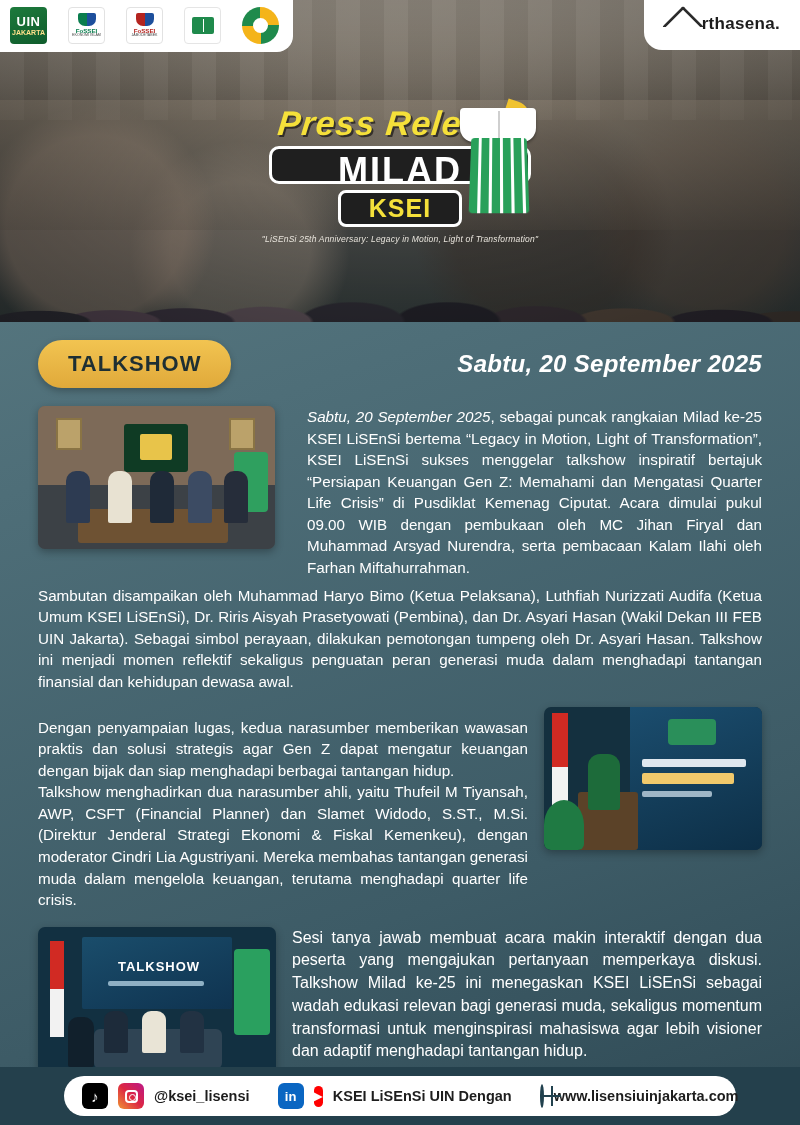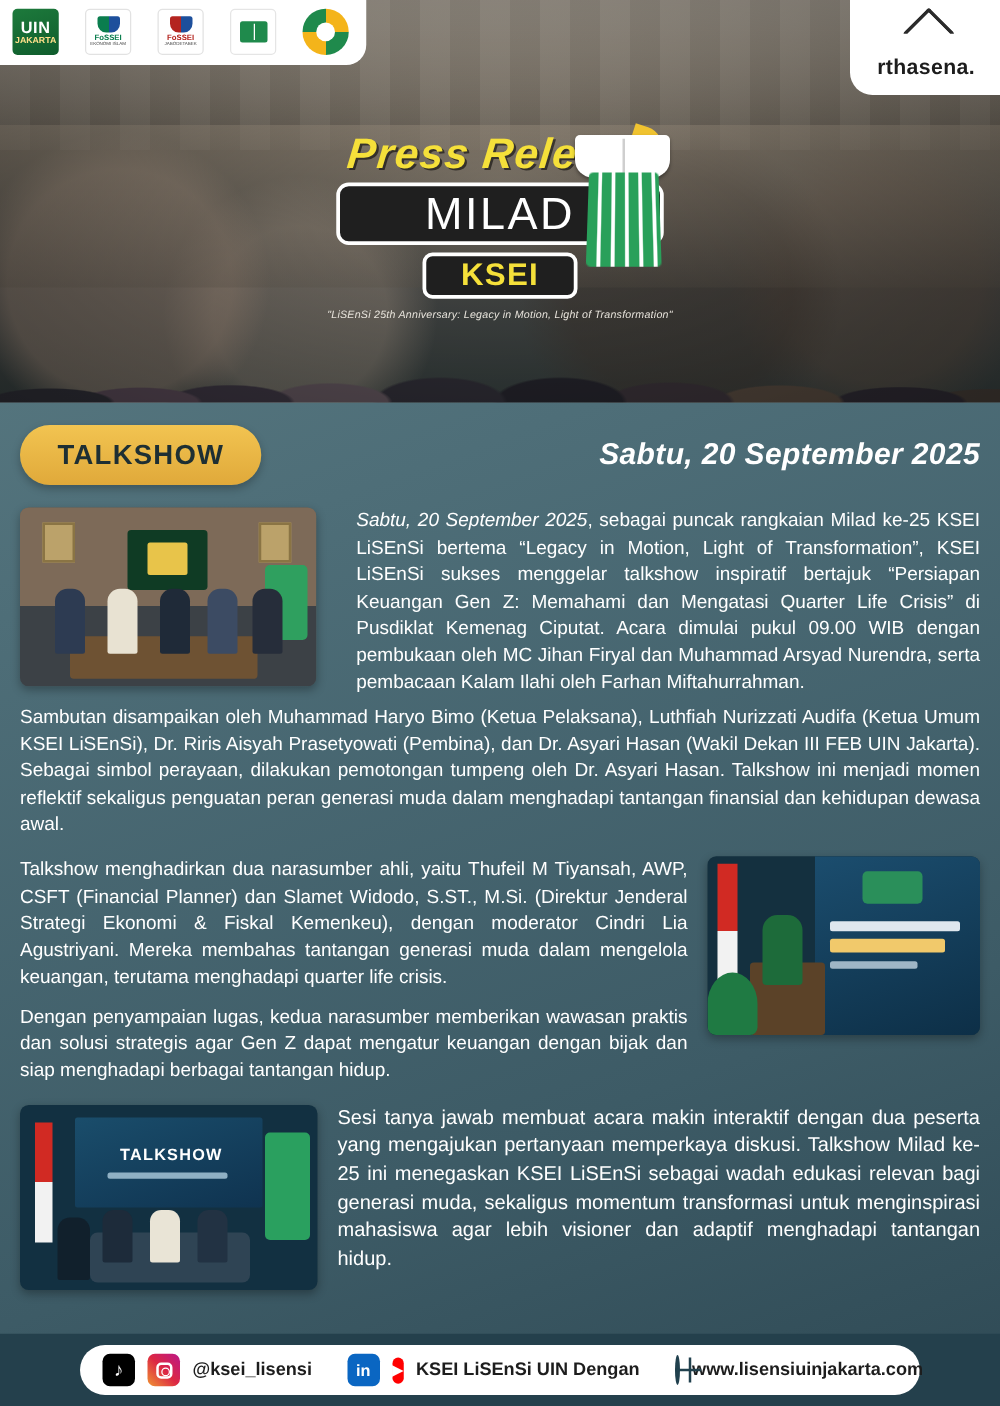--- a/index.html
+++ b/index.html
@@ -97,44 +97,44 @@
     width: 37px; height: 37px; border-radius: 50%;
     background: conic-gradient(#f4b41a 0 25%, #1f8a4c 25% 50%, #f4b41a 50% 75%, #1f8a4c 75% 100%);
     display: flex; align-items: center; justify-content: center;
   }
   .logo-hmj:after { content: ""; width: 15px; height: 15px; border-radius: 50%; background: #fff; }
 
   
   .partner-chip {
     position: absolute; right: 0; top: 0; z-index: 6;
     background: #fff; border-bottom-left-radius: 18px;
-    padding: 10px 20px 12px 22px; display: flex; align-items: center; gap: 6px; flex-direction: column;
+    padding: 10px 20px 12px 22px; display: flex; align-items: center; gap: 6px;
   }
   .partner-mark { width: 30px; height: 28px; position: relative; }
   .partner-mark:before {
     content: ""; position: absolute; left: 2px; top: 2px; width: 24px; height: 24px;
     border: 3px solid #2b2b2b; border-right-color: transparent; border-bottom-color: transparent;
     transform: rotate(45deg); border-radius: 3px;
   }
   .partner-name { font-size: 17px; font-weight: bold; color: #1d1d1d; letter-spacing: .3px; }
 
   
   .hero-title { position: absolute; left: 0; top: 104px; width: 800px; text-align: center; z-index: 5; }
   .press-release {
     font-family: "Liberation Sans", sans-serif;
     font-size: 34px; font-style: italic; font-weight: bold;
     color: #f5e03a; letter-spacing: 1px;
     text-shadow: 2px 2px 0 rgba(0,0,0,.55);
     transform: skewX(-6deg);
     display: inline-block;
   }
   .milad-pill {
-    margin: 3px auto 0; display: block; width: 262px; height: 50px;
+    margin: 3px auto 0; display: block; width: 262px; height: 38px;
     background: #1f1f1f; border: 3px solid #ffffff; border-radius: 10px;
-    color: #fff; font-size: 36px; font-weight: normal; letter-spacing: 2px;
+    color: #fff; font-size: 36px; font-weight: bold; letter-spacing: 2px;
     line-height: 44px; text-align: center;
   }
   .ksei-row { margin: 6px auto 0; width: 300px; display: flex; align-items: center; justify-content: center; gap: 8px; }
   .ksei-pill {
     background: #1f1f1f; border: 3px solid #fff; border-radius: 8px;
     color: #f5e03a; font-size: 25px; font-weight: bold; padding: 1px 28px; letter-spacing: 1px;
   }
   .lisensi-word { color: #fff; font-size: 29px; font-weight: bold; letter-spacing: .5px; text-shadow: 2px 2px 0 rgba(0,0,0,.5); }
   .hero-tagline { margin-top: 7px; font-size: 8.5px; font-style: italic; color: #e8e4dc; letter-spacing: .2px; }
   .hero-emblem {
@@ -151,21 +151,21 @@
     background: repeating-linear-gradient(90deg, #29a05a 0 8px, #ffffff 8px 11px);
     border-radius: 4px;
     transform: perspective(120px) rotateX(8deg);
   }
   .hero-emblem .leaf {
     position: absolute; left: 52px; top: -6px; width: 26px; height: 26px;
     background: #f0c330; border-radius: 0 60% 0 60%; transform: rotate(18deg);
   }
 
   
-  .content { position: absolute; left: 0; top: 322px; width: 800px; height: 745px; padding: 0 16px; }
+  .content { position: absolute; left: 0; top: 322px; width: 800px; height: 745px; padding: 0 38px; }
 
   .section-head { display: flex; align-items: center; justify-content: space-between; margin-top: 18px; }
   .talkshow-badge {
     background: linear-gradient(180deg, #f2c451, #e0a93a);
     color: #1e2f33; font-size: 22px; font-weight: bold; letter-spacing: 1px;
     padding: 11px 30px; border-radius: 26px;
     box-shadow: 0 3px 7px rgba(0,0,0,.25);
   }
   .date-label { color: #ffffff; font-size: 24px; font-style: italic; font-weight: bold; letter-spacing: .3px; }
 
@@ -330,22 +330,22 @@
       </div>
       <div class="para">
         <span class="em">Sabtu, 20 September 2025</span><span>, sebagai puncak rangkaian Milad ke-25 KSEI LiSEnSi bertema “Legacy in Motion, Light of Transformation”, KSEI LiSEnSi sukses menggelar talkshow inspiratif bertajuk “Persiapan Keuangan Gen Z: Memahami dan Mengatasi Quarter Life Crisis” di Pusdiklat Kemenag Ciputat. Acara dimulai pukul 09.00 WIB dengan pembukaan oleh MC Jihan Firyal dan Muhammad Arsyad Nurendra, serta pembacaan Kalam Ilahi oleh Farhan Miftahurrahman.</span>
       </div>
     </div>
 
     <div class="block">Sambutan disampaikan oleh Muhammad Haryo Bimo (Ketua Pelaksana), Luthfiah Nurizzati Audifa (Ketua Umum KSEI LiSEnSi), Dr. Riris Aisyah Prasetyowati (Pembina), dan Dr. Asyari Hasan (Wakil Dekan III FEB UIN Jakarta). Sebagai simbol perayaan, dilakukan pemotongan tumpeng oleh Dr. Asyari Hasan. Talkshow ini menjadi momen reflektif sekaligus penguatan peran generasi muda dalam menghadapi tantangan finansial dan kehidupan dewasa awal.</div>
 
     <div class="row-3">
       <div class="txt">
+        <div style="margin-top:10px">Dengan penyampaian lugas, kedua narasumber memberikan wawasan praktis dan solusi strategis agar Gen Z dapat mengatur keuangan dengan bijak dan siap menghadapi berbagai tantangan hidup.</div>
         <div>Talkshow menghadirkan dua narasumber ahli, yaitu Thufeil M Tiyansah, AWP, CSFT (Financial Planner) dan Slamet Widodo, S.ST., M.Si. (Direktur Jenderal Strategi Ekonomi &amp; Fiskal Kemenkeu), dengan moderator Cindri Lia Agustriyani. Mereka membahas tantangan generasi muda dalam mengelola keuangan, terutama menghadapi quarter life crisis.</div>
-        <div style="margin-top:10px">Dengan penyampaian lugas, kedua narasumber memberikan wawasan praktis dan solusi strategis agar Gen Z dapat mengatur keuangan dengan bijak dan siap menghadapi berbagai tantangan hidup.</div>
       </div>
       <div class="photo photo-2">
         <div class="ph2-screen">
           <div class="badge"></div>
             <div class="t1"></div>
             <div class="t2"></div>
             <div class="t3"></div>
         </div>
         <div class="ph2-flag"></div>
         <div class="ph2-pod"></div>

